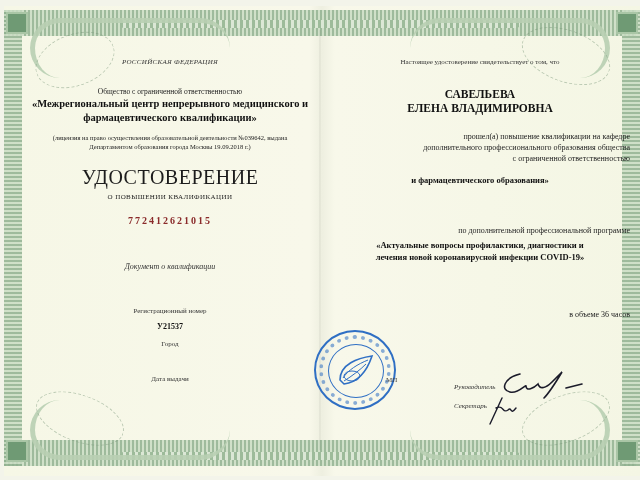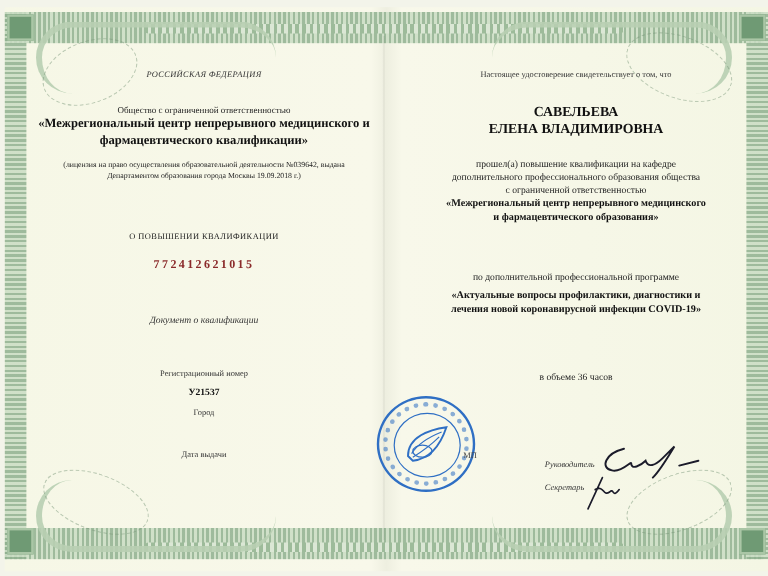--- a/index.html
+++ b/index.html
@@ -76,21 +76,21 @@
   .license { font-size: 6.5px; color: #222; }
   .doc-title { font-size: 20px; font-weight: normal; letter-spacing: .5px; color: #1c1c1c; }
   .doc-sub { font-size: 7px; letter-spacing: .4px; color: #222; }
   .serial { font-size: 10px; letter-spacing: 2px; color: #8a2a2a; font-weight: bold; }
   .italic { font-style: italic; font-size: 8px; color: #333; }
   .lbl { font-size: 7px; color: #333; text-align: center; }
   .val { font-size: 8px; font-weight: bold; color: #111; }
 
   .intro { font-size: 7px; color: #333; }
   .name { font-size: 11.5px; font-weight: bold; color: #111; }
-  .body-txt { font-size: 8px; color: #222; }
+  .body-txt { font-size: 8px; color: #222; text-align: right; }
   .body-bold { font-size: 8.5px; font-weight: bold; color: #111; }
   .sig-lbl { font-style: italic; font-size: 7px; color: #333; text-align: left; position: absolute; }
 
   .stamp {
     position: absolute; left: 314px; top: 330px; width: 82px; height: 80px;
     border-radius: 50%; border: 2px solid #2f6fc4; box-sizing: border-box;
   }
   .stamp-inner {
     position: absolute; left: 12px; top: 12px; width: 54px; height: 52px;
     border-radius: 50%; border: 1px solid #2f6fc4;
@@ -128,37 +128,37 @@
 <div class="mesh m4"></div>
 <div class="fold"></div>
 
 <div class="page left-page">
   <div class="t small-caps" style="top:58px">РОССИЙСКАЯ ФЕДЕРАЦИЯ</div>
   <div class="t org-type" style="top:88px">Общество с ограниченной ответственностью</div>
   <div class="t org-name" style="top:98px">«Межрегиональный центр непрерывного медицинского и</div>
   <div class="t org-name" style="top:112px">фармацевтического квалификации»</div>
   <div class="t license" style="top:134px">(лицензия на право осуществления образовательной деятельности №039642, выдана</div>
   <div class="t license" style="top:143px">Департаментом образования города Москвы 19.09.2018 г.)</div>
+  <div class="t doc-title" style="top:166px">УДОСТОВЕРЕНИЕ</div>
   <div class="t doc-sub" style="top:193px">О ПОВЫШЕНИИ КВАЛИФИКАЦИИ</div>
   <div class="t serial" style="top:215px">772412621015</div>
   <div class="t italic" style="top:262px">Документ о квалификации</div>
   <div class="t lbl" style="top:307px">Регистрационный номер</div>
   <div class="t val" style="top:322px">У21537</div>
   <div class="t lbl" style="top:340px">Город</div>
   <div class="t lbl" style="top:375px">Дата выдачи</div>
 </div>
 
 <div class="page right-page">
   <div class="t intro" style="top:58px">Настоящее удостоверение свидетельствует о том, что</div>
   <div class="t name" style="top:88px">САВЕЛЬЕВА</div>
   <div class="t name" style="top:102px">ЕЛЕНА ВЛАДИМИРОВНА</div>
   <div class="t body-txt" style="top:132px">прошел(а) повышение квалификации на кафедре</div>
   <div class="t body-txt" style="top:143px">дополнительного профессионального образования общества</div>
   <div class="t body-txt" style="top:154px">с ограниченной ответственностью</div>
-  <div class="t body-bold" style="top:165px">«Межрегиональный центр непрерывного медицинского</div>
   <div class="t body-bold" style="top:176px">и фармацевтического образования»</div>
   <div class="t body-txt" style="top:226px">по дополнительной профессиональной программе</div>
   <div class="t body-bold" style="top:241px">«Актуальные вопросы профилактики, диагностики и</div>
   <div class="t body-bold" style="top:253px">лечения новой коронавирусной инфекции COVID-19»</div>
   <div class="t body-txt" style="top:310px">в объеме 36 часов</div>
   <div class="sig-lbl" style="left:124px; top:383px">Руководитель</div>
   <div class="sig-lbl" style="left:124px; top:402px">Секретарь</div>
 </div>
 
 <div class="stamp">

